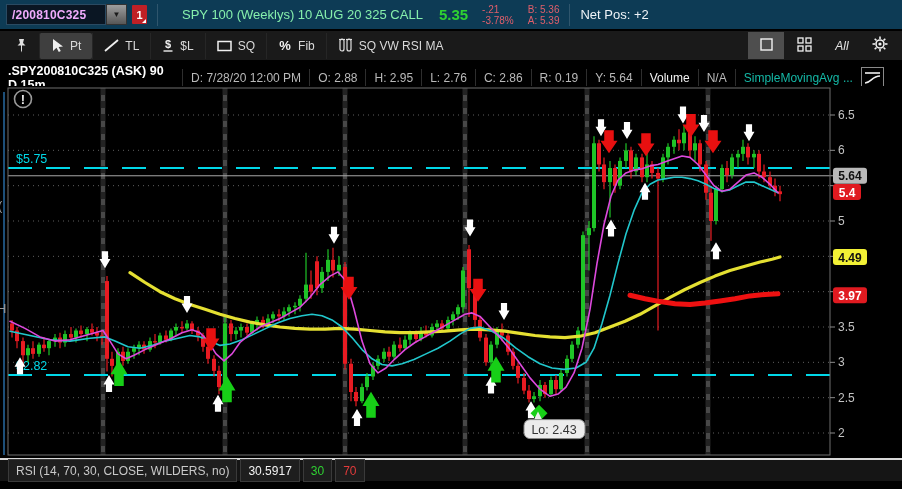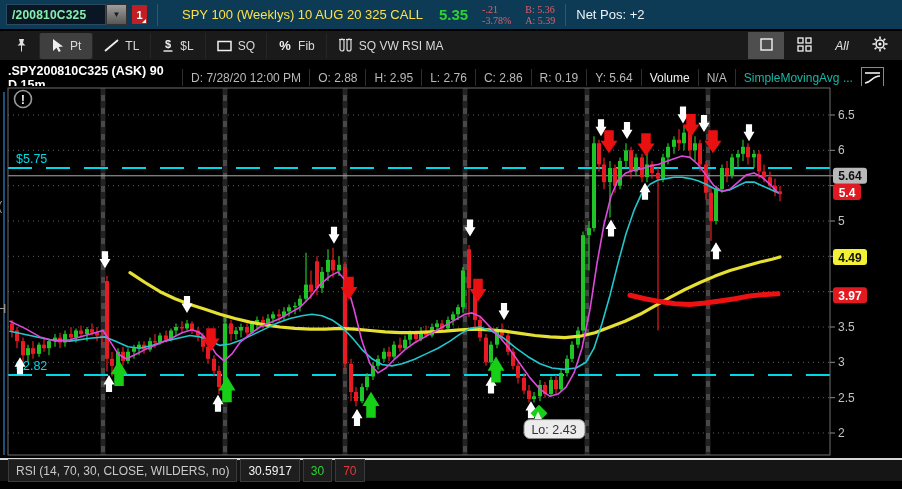--- a/index.html
+++ b/index.html
@@ -2,35 +2,35 @@
 <html><head>
 <meta charset="utf-8">
 <style>
   * { margin:0; padding:0; box-sizing:border-box; }
   html,body { width:902px; height:489px; background:#000; overflow:hidden;
               font-family:"Liberation Sans","DejaVu Sans",sans-serif; }
 
   
   .topbar { height:29px; background:#0d3b55; display:flex; align-items:center; padding:0 6px; }
   .symbox { width:100px; height:21px; background:#0a1623; border:1px solid #2a4a62;
-            color:#86efac; font-size:12px; font-weight:bold; display:flex; align-items:center;
+            color:#f0abfc; font-size:12px; font-weight:bold; display:flex; align-items:center;
             padding-left:5px; letter-spacing:.2px; }
   .symdrop { width:21px; height:21px; background:linear-gradient(#9e9e9e,#575757);
              border:1px solid #333; display:flex; align-items:center; justify-content:center;
              font-size:8px; color:#1a1a1a; }
   .redbadge { position:relative; width:15px; height:19px; background:#bf2026; color:#fff;
               font-size:11px; font-weight:bold; display:flex; align-items:center; justify-content:center;
               margin-left:5px; border-radius:1px; }
   .redbadge::after { content:""; position:absolute; right:1px; bottom:1px;
               border-left:4px solid transparent; border-bottom:4px solid #fff; }
   .tb-div { width:1px; height:22px; background:rgba(255,255,255,.14); margin:0 10px; }
-  .desc { color:#fde047; font-size:13px; margin-left:14px; }
+  .desc { color:#86efac; font-size:13px; margin-left:14px; }
   .lastpx { color:#2fd132; font-size:15px; font-weight:bold; margin-left:16px; }
   .minicol { display:flex; flex-direction:column; justify-content:center; line-height:11px;
-             font-size:10px; color:#e05f6b; margin-left:14px;font-family:Liberation Serif, serif; }
+             font-size:10px; color:#e05f6b; margin-left:14px; }
   .netpos { color:#eef3f7; font-size:13px; }
 
   
   .toolbar { height:31px; background:#1a1a1a; border-top:2px solid #000;
              display:flex; align-items:center; padding:0 4px; }
   .tbtn { height:26px; display:flex; align-items:center; gap:6px; padding:0 11px;
           color:#d9d9d9; font-size:12px; border-left:1px solid #262626; cursor:default; }
   .tbtn:first-child { border-left:none; }
   .tbtn.sel { background:#3f3f3f; border-radius:2px; }
   .tbtn svg { display:block; }

